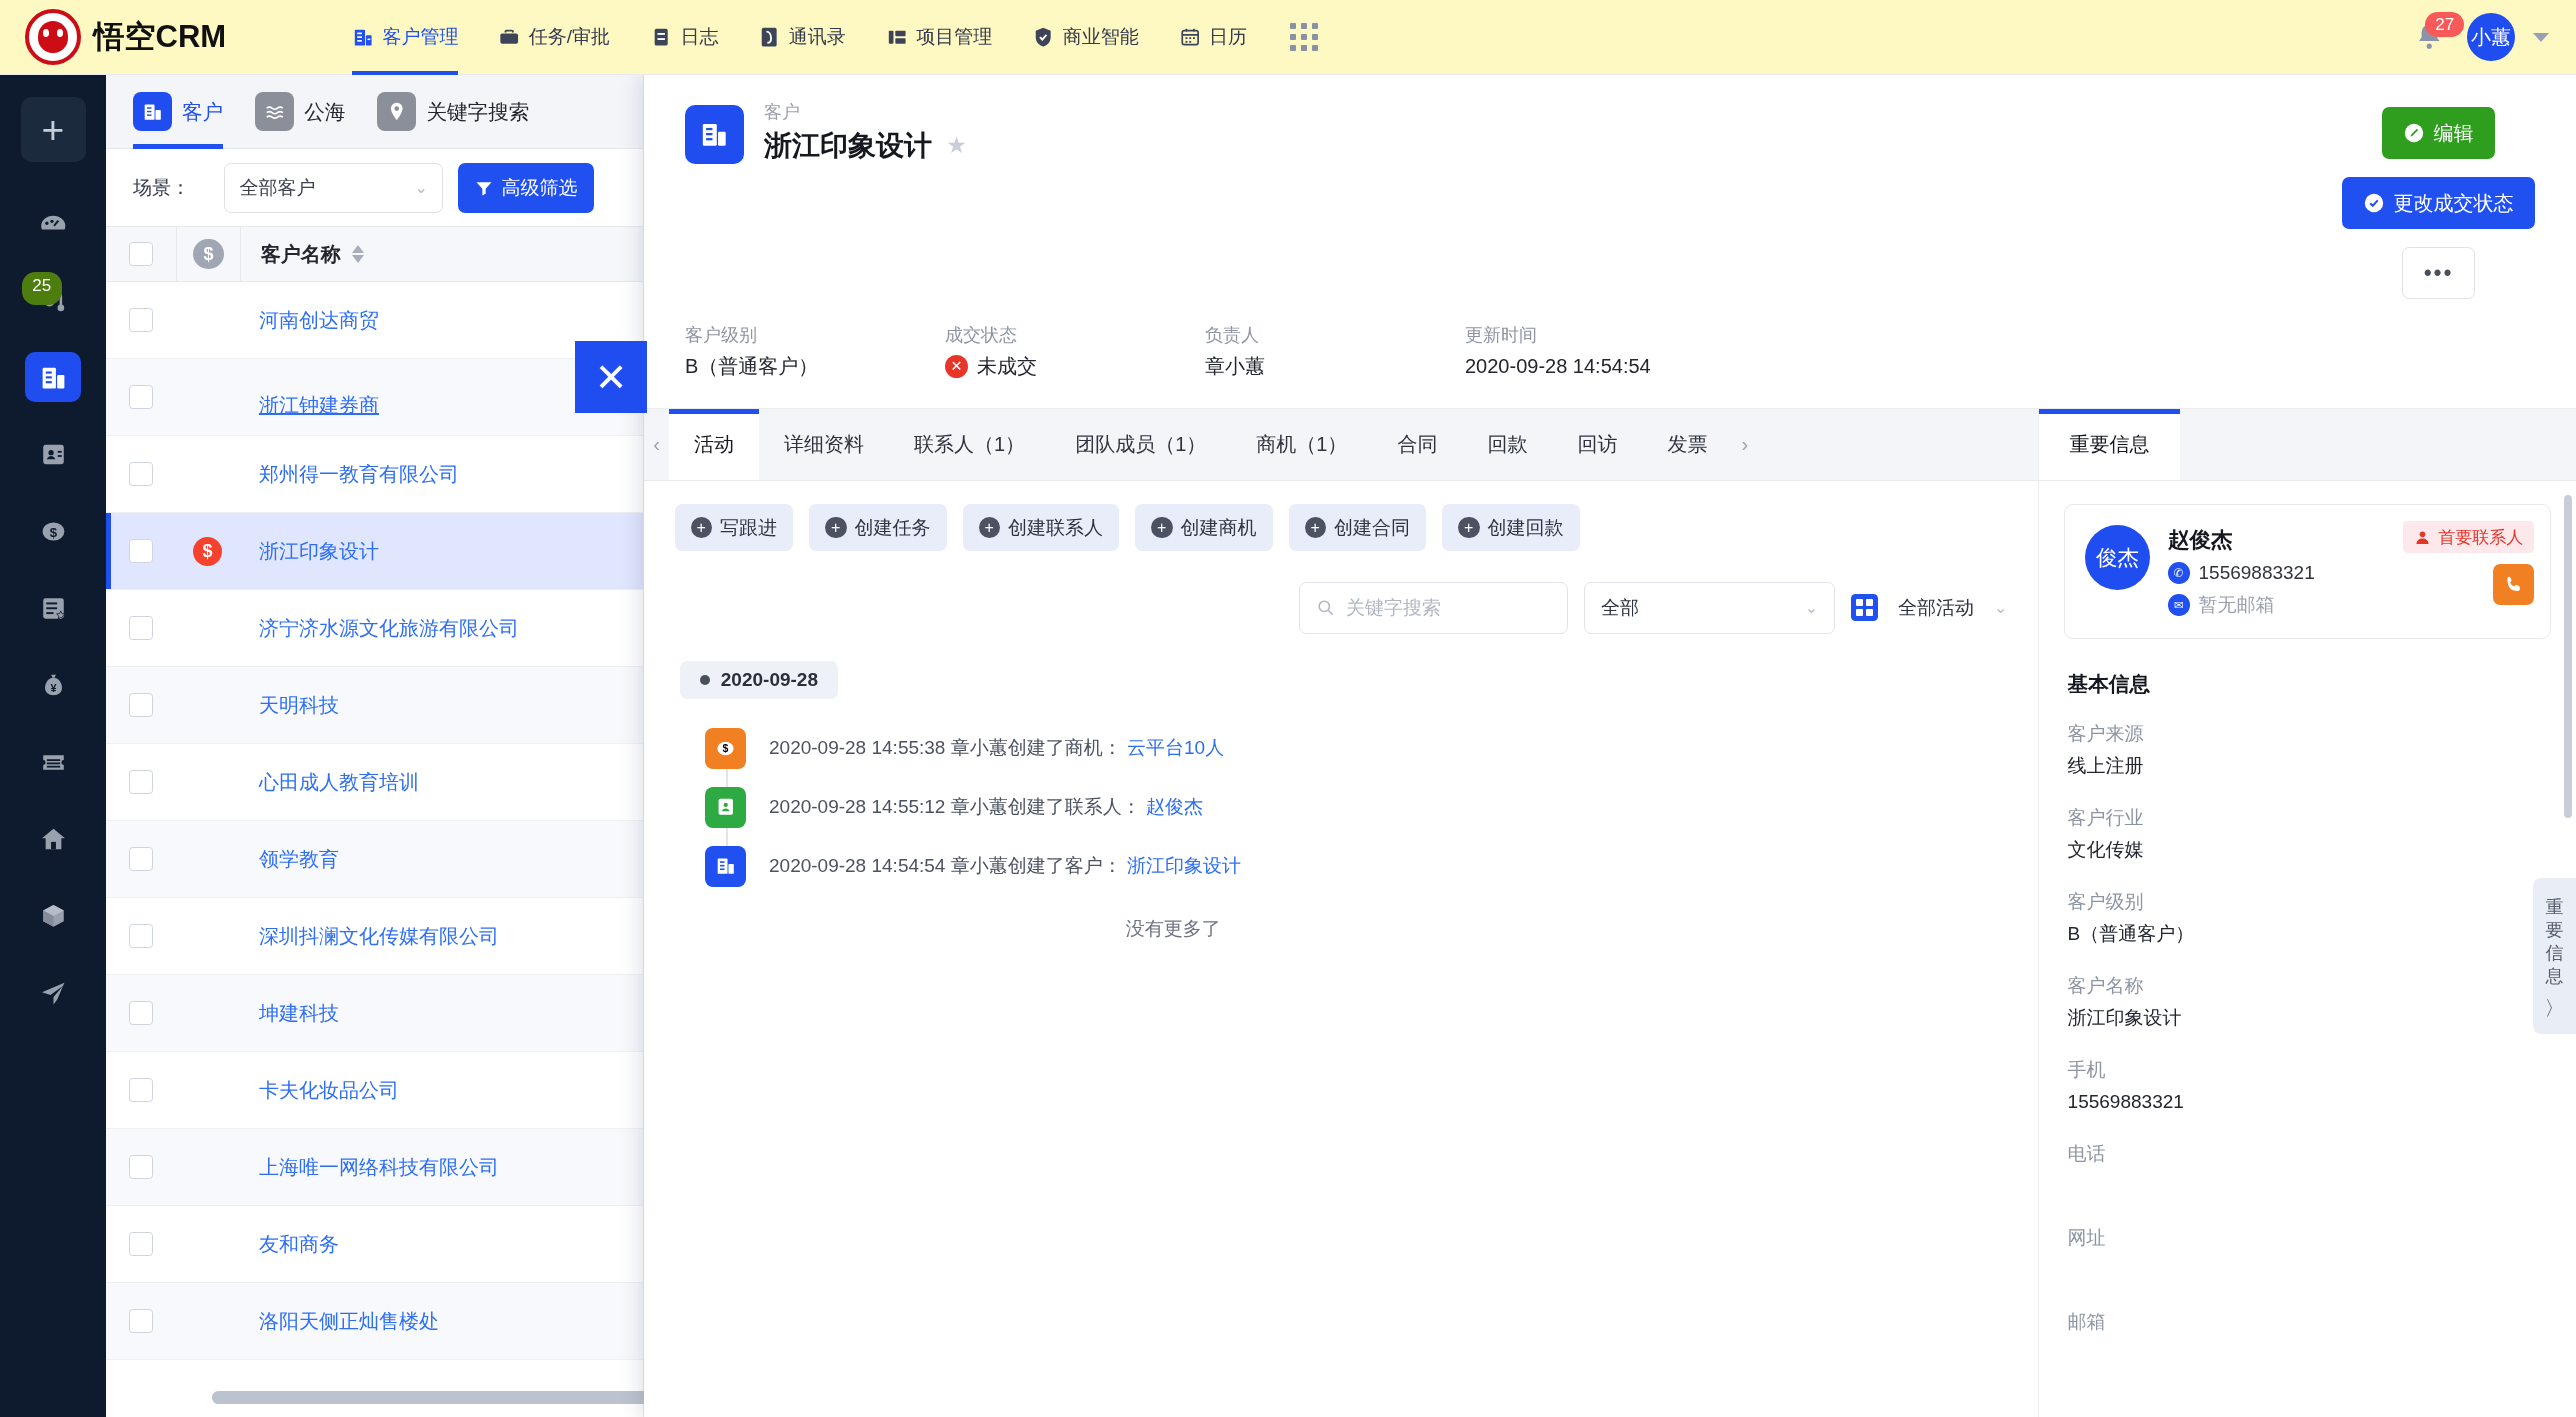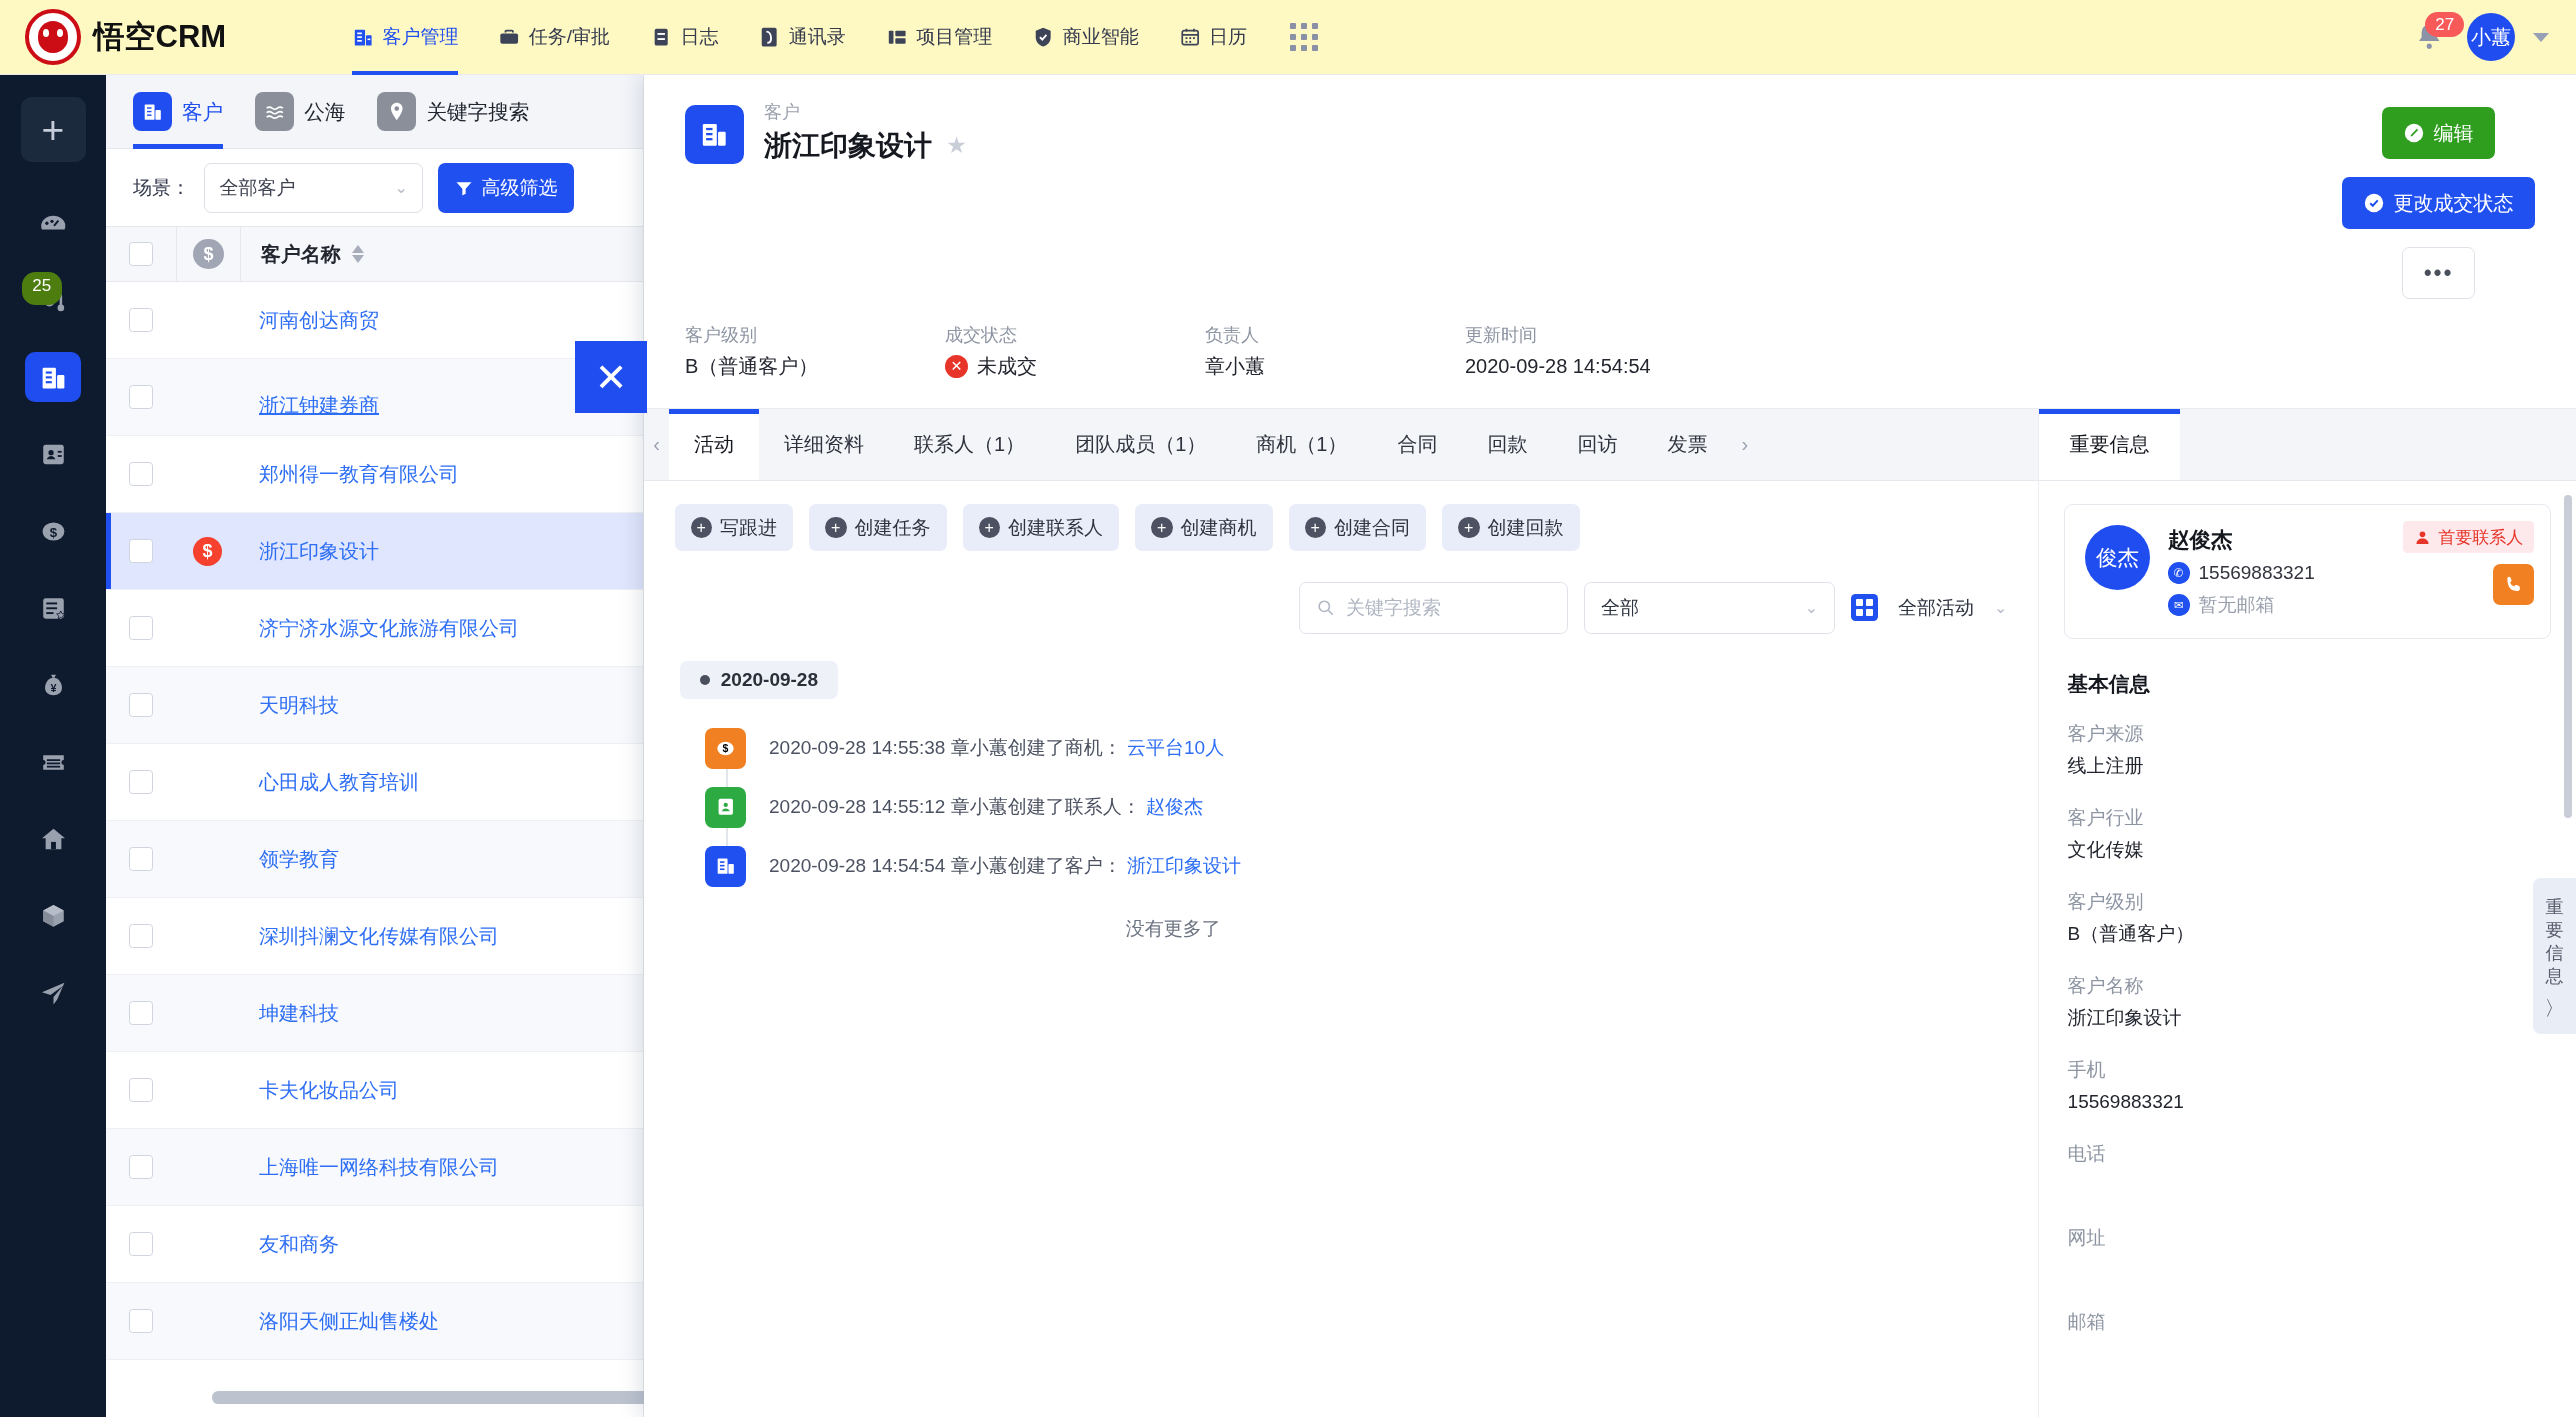--- a/index.html
+++ b/index.html
@@ -114,21 +114,21 @@
   .ltab.active .lt-label { color: #2050f0; }
   .ltab.active:after {
     content:''; position:absolute; bottom:0; left:0; right: 0; height: 4.5px; background: #2050f0;
   }
 
   .scene-row { height: 77px; display: flex; align-items: center; padding-left: 27px; gap: 14.3px; }
   .scene-label { font-size: 19px; color: #353a4d; }
   .scene-select {
     width: 219px; height: 50px; border: 0.9px solid #dcdfe6; border-radius: 7.2px;
     display: flex; align-items: center; padding: 0 14.3px; font-size: 19px; color: #3d4150;
-    justify-content: space-between; background: #fff; cursor: pointer;
+    justify-content: space-between; background: #fff; cursor: pointer; margin-left: 20px;
   }
   .sel-caret { color: #b6bcc8; font-size: 16px; }
   .filter-btn {
     height: 50px; background: #2050f0; color: #fff; border-radius: 7.2px;
     display: flex; align-items: center; padding: 0 16px; font-size: 19px; gap: 8px; cursor: pointer;
     white-space: nowrap; overflow: hidden;
   }
 
   .table-head {
     height: 56px; background: #f5f7fa; border-top: 0.9px solid #e6e8ed; border-bottom: 0.9px solid #e6e8ed;

